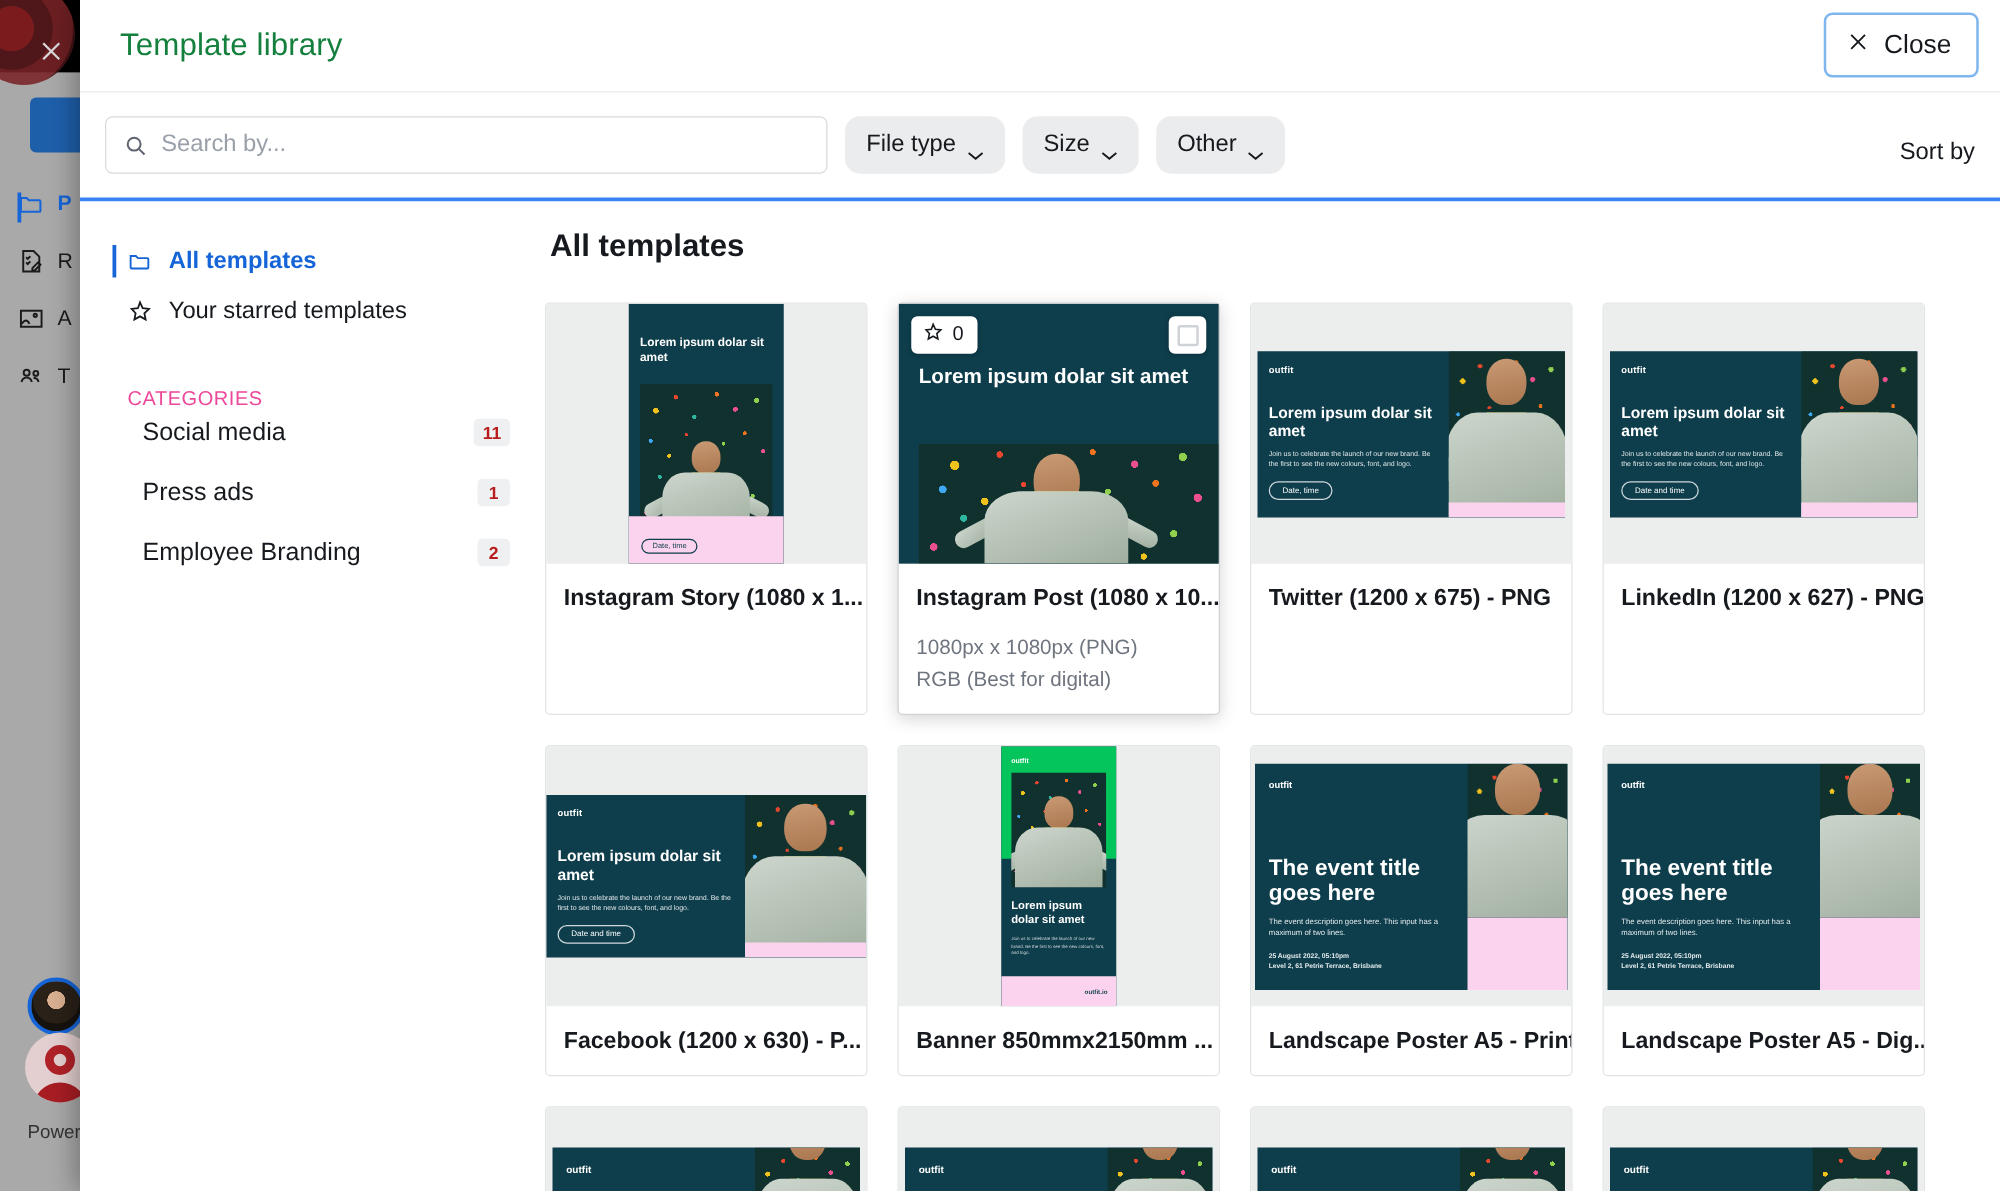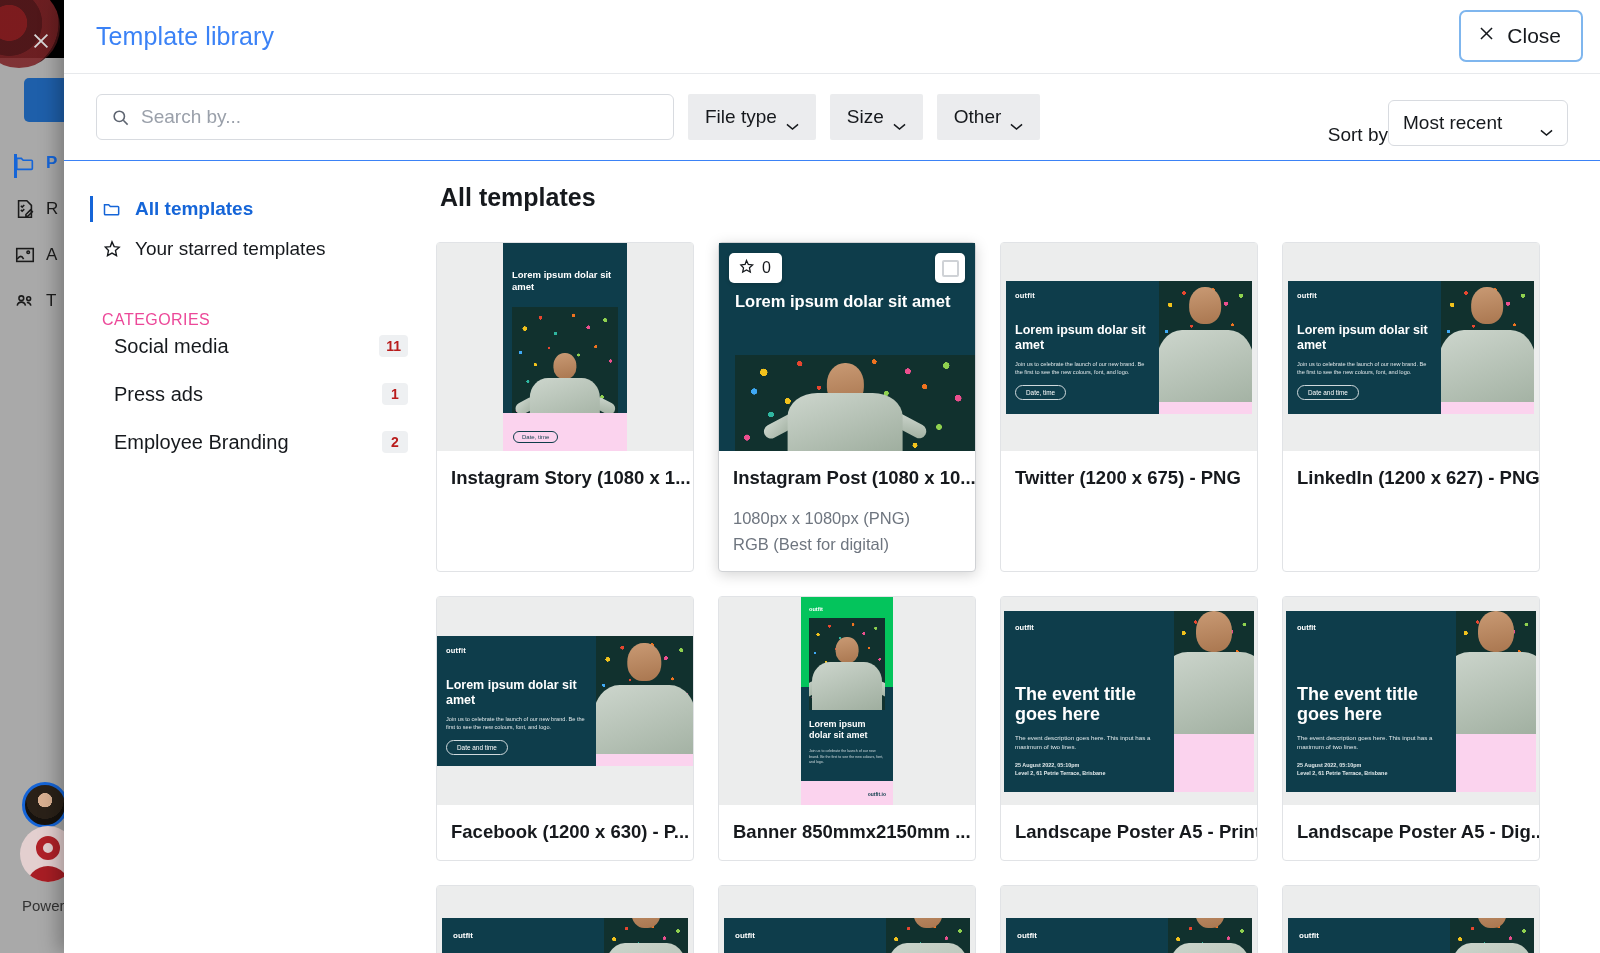--- a/index.html
+++ b/index.html
@@ -77,52 +77,52 @@
     display: flex; flex-direction: column;
   }
 
   
   #modal-head {
     flex: 0 0 74px; position: relative;
     border-bottom: 1px solid #e7e9ec;
     display: flex; align-items: center;
   }
   #modal-title {
-    margin-left: 32px; font-size: 25px; color: #3b82f6; letter-spacing: .1px;
+    margin-left: 32px; font-size: 25px; color: #15803d; letter-spacing: .1px;
   }
   #close-btn {
     position: absolute; right: 17px; top: 10px;
     height: 52px; padding: 0 20px 0 16px;
     display: flex; align-items: center; gap: 11px;
     background: #fff; border: 2px solid #7fb6ee; border-radius: 7px;
     font-size: 21px; color: #16191d; cursor: pointer;
   }
   #close-btn svg { width: 19px; height: 19px; }
 
   
   #toolbar {
     flex: 0 0 87px; position: relative;
-    border-bottom: 1px solid #3b82f6;
-    display: flex; align-items: center; padding: 0 32px;
+    border-bottom: 3px solid #3b82f6;
+    display: flex; align-items: center; padding: 0 20px;
   }
   #search-wrap {
     position: relative; width: 578px; height: 46px;
     border: 1px solid #d8dbe0; border-radius: 6px;
     display: flex; align-items: center; background: #fff;
   }
   #search-icon { position: absolute; left: 14px; width: 19px; height: 19px; color: #5d6470; }
   #search-input {
     width: 100%; height: 100%; border: 0; outline: none; background: transparent;
     padding: 0 14px 0 44px; font-size: 19px; color: #16191d;
     font-family: "Liberation Sans", sans-serif;
   }
   #search-input::placeholder { color: #9aa0aa; }
   .filter-chip {
     height: 46px; margin-left: 14px; padding: 0 17px;
-    background: #ebecee; border: 0; border-radius: 2px;
+    background: #ebecee; border: 0; border-radius: 12px;
     display: flex; align-items: center; gap: 9px;
     font-size: 19px; color: #16191d; cursor: pointer;
     font-family: "Liberation Sans", sans-serif;
   }
   .chev { width: 13px; height: 8px; flex: 0 0 13px; }
   #sort-area {
     margin-left: auto; display: flex; align-items: flex-end;  margin-top: 12px;
   }
   #sort-label { font-size: 19px; color: #16191d; }
   #sort-select {
@@ -460,28 +460,20 @@
       <span>Other</span>
       <span class="chev">
         <svg viewBox="0 0 14 8" fill="none" stroke="currentColor" stroke-width="1.6">
             <path d="M1 1.5L7 6.5 13 1.5"></path>
           </svg>
       </span>
     </button>
 
     <div id="sort-area">
       <span id="sort-label">Sort by</span>
-      <div id="sort-select">
-        <span>Most recent</span>
-        <span class="chev">
-          <svg viewBox="0 0 14 8" fill="none" stroke="currentColor" stroke-width="1.6">
-              <path d="M1 1.5L7 6.5 13 1.5"></path>
-            </svg>
-        </span>
-      </div>
     </div>
   </div>
 
   <div id="modal-body">
 
     <div id="side">
       <div class="side-row active">
         <span class="side-ico">
           <svg viewBox="0 0 24 24" fill="none" stroke="currentColor" stroke-width="1.8">
               <path d="M3 7h5l2 2h9a1 1 0 0 1 1 1v8a1 1 0 0 1-1 1H4a1 1 0 0 1-1-1V7z"></path>

